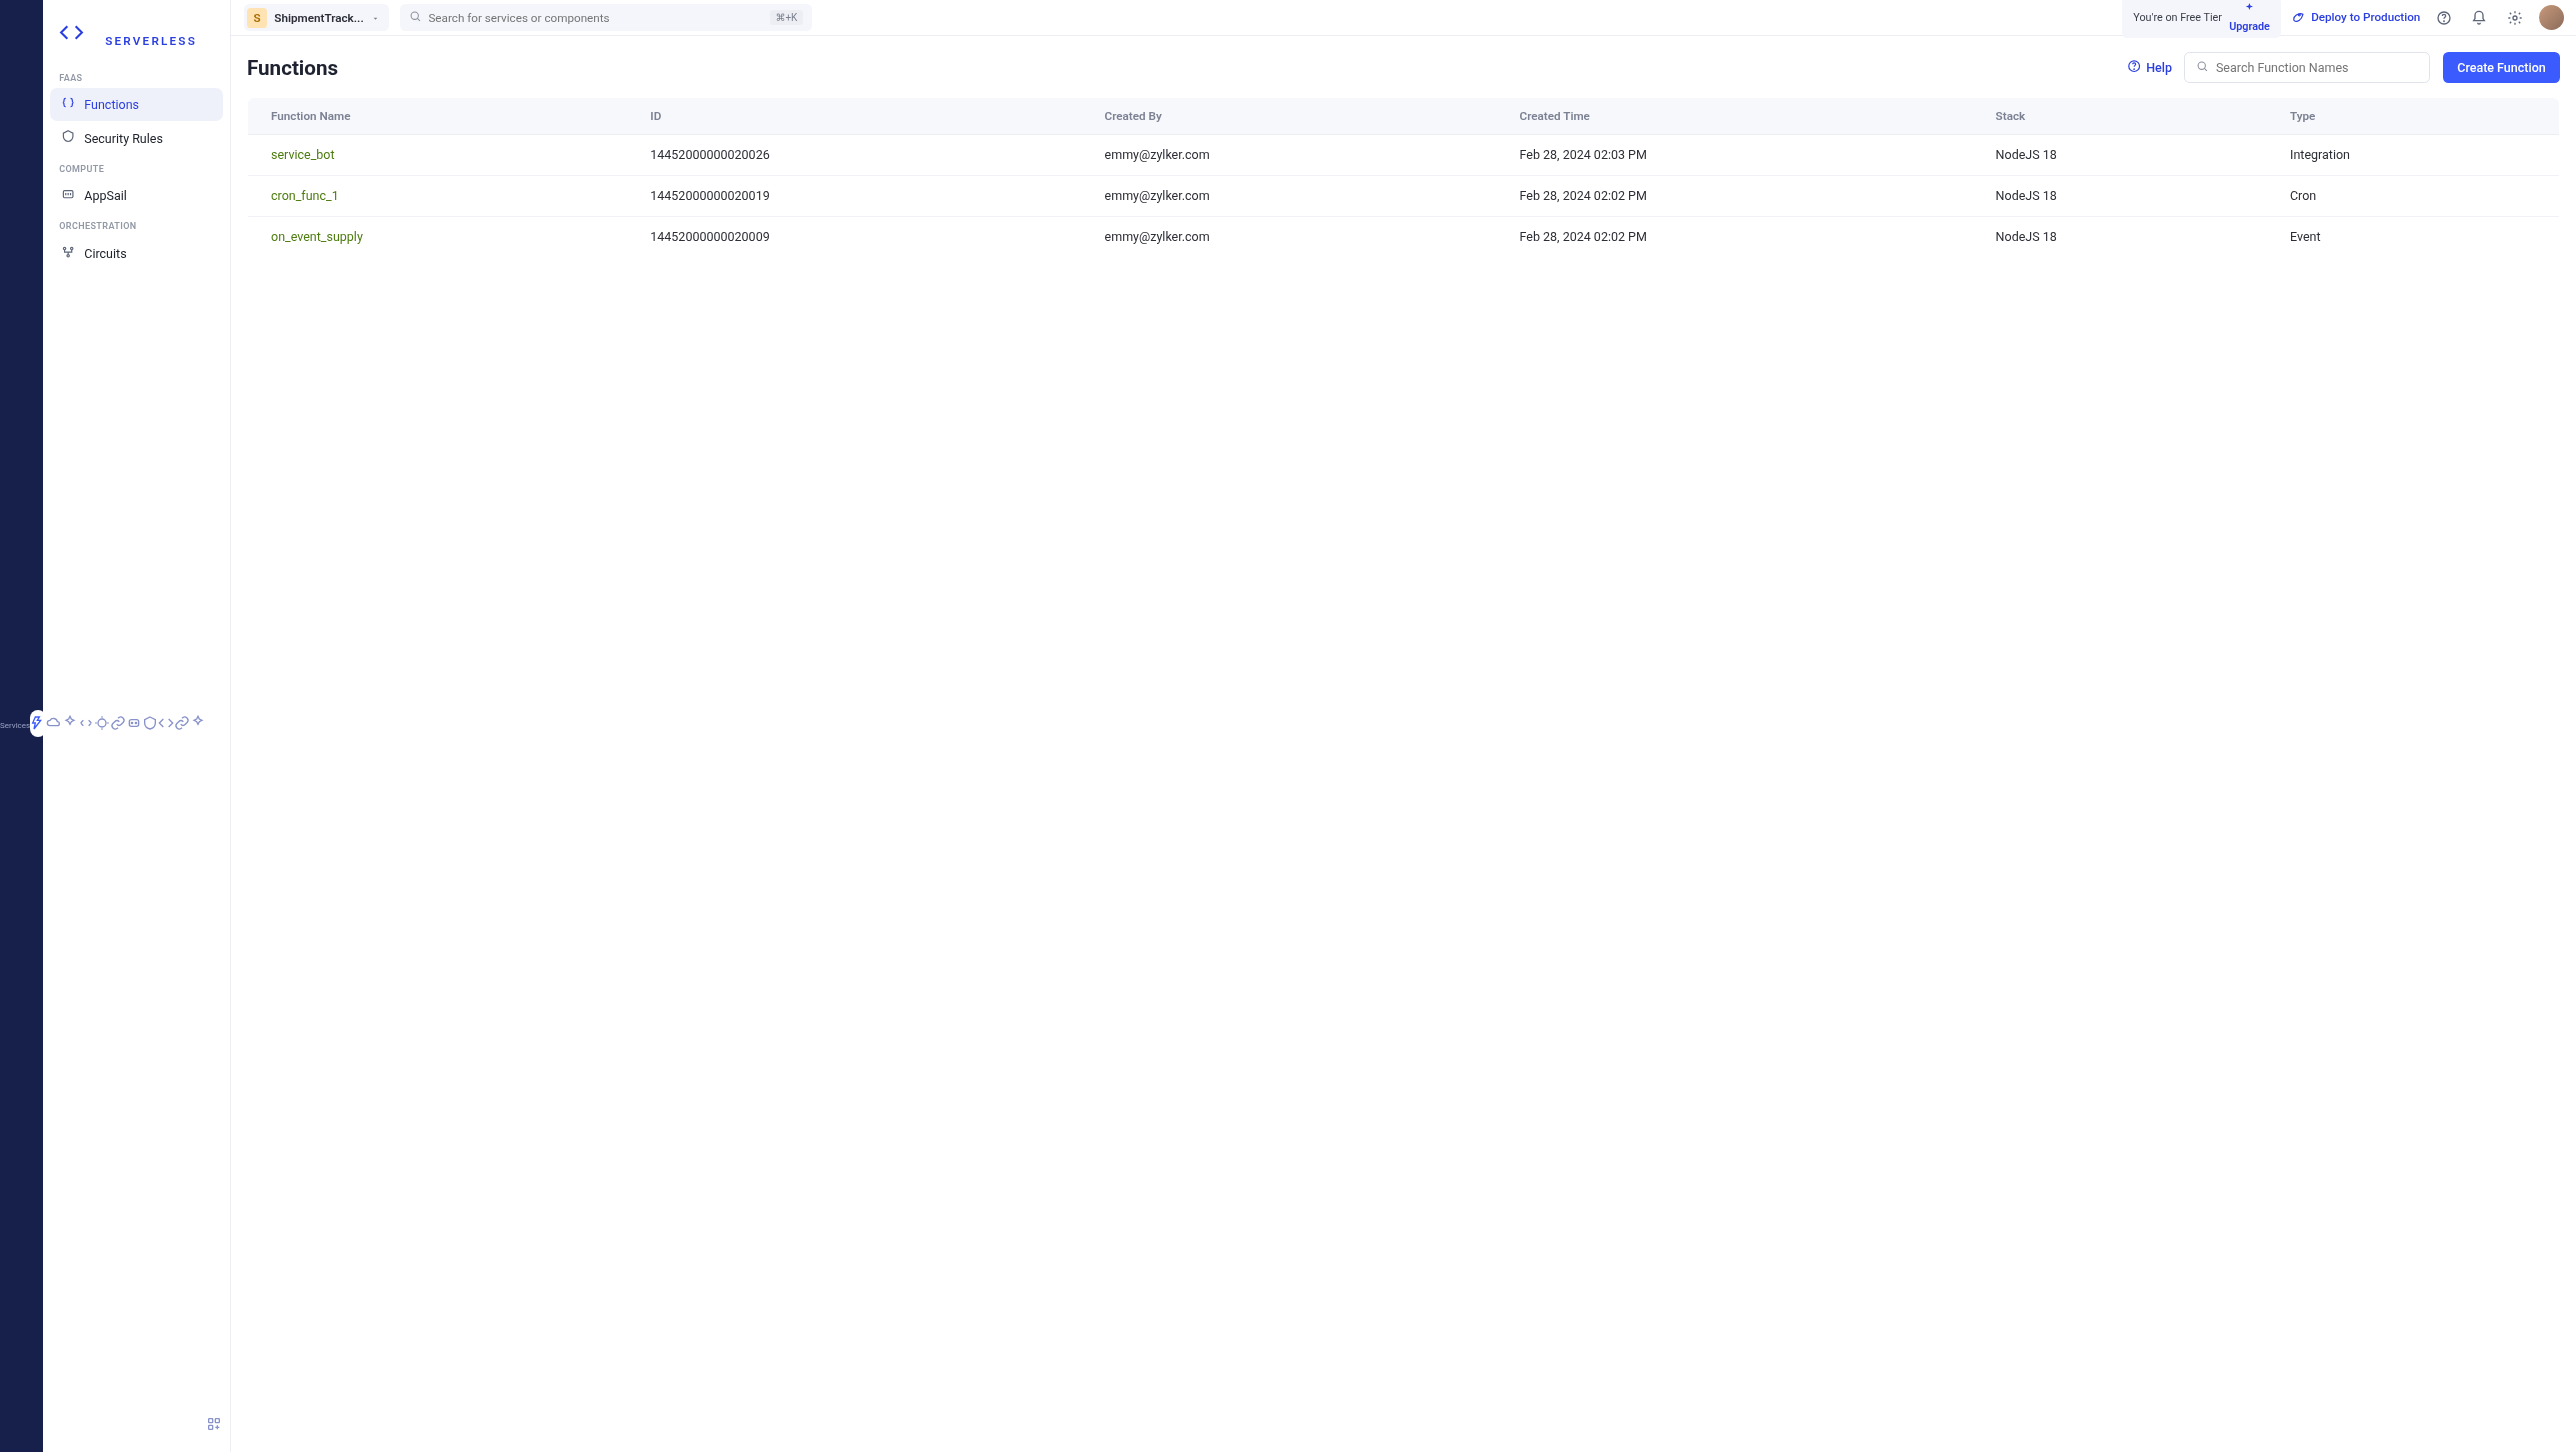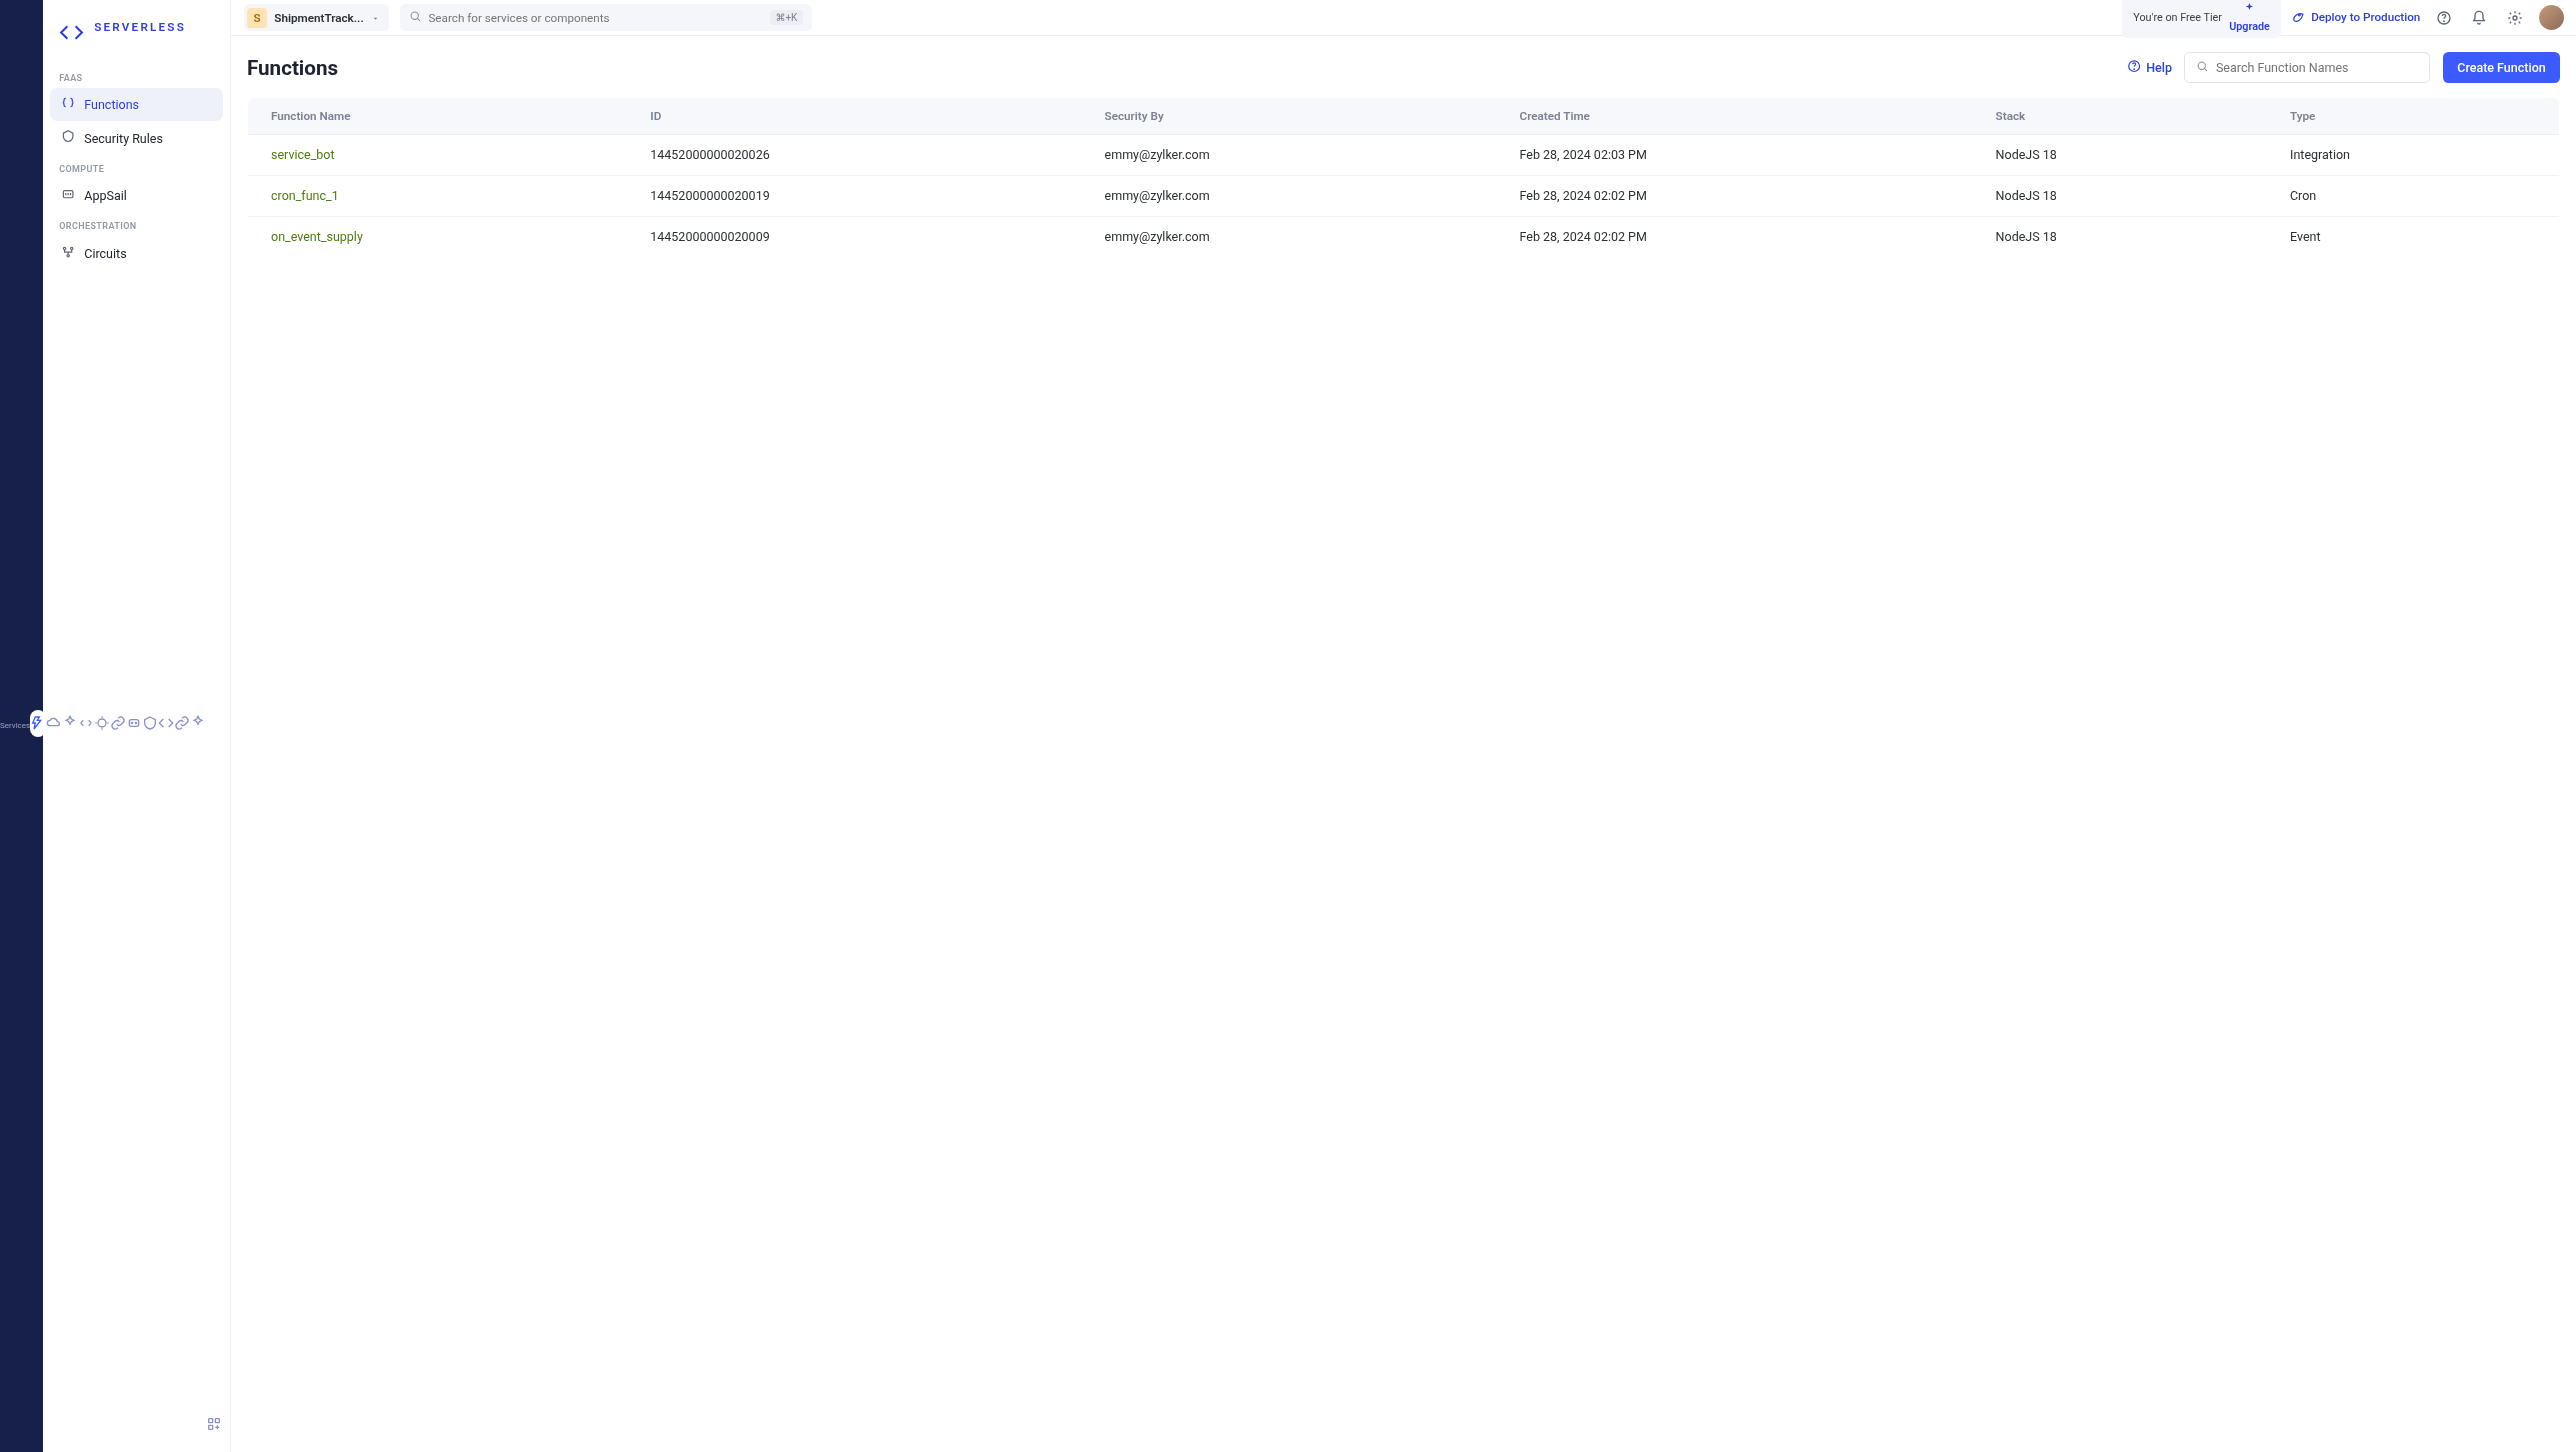--- a/index.html
+++ b/index.html
@@ -7,21 +7,21 @@
     .nav-rail { width:43px; background:#16204a; display:flex; flex-direction:row; align-items:center; padding-top:7.2px; }
     .nav-rail .logo { width:25px; height:25px; display:flex; align-items:center; justify-content:center; margin-bottom:10.8px; }
     .nav-rail .rail-label { font-size:8px; color:#9aa2c5; margin-bottom:9px; }
     .nav-rail .divider { width:25px; height:0.9px; background:rgba(255,255,255,.15); margin-bottom:10.8px; }
     .nav-rail .rail-item { width:27px; height:27px; border-radius:9px; display:flex; align-items:center; justify-content:center; margin-bottom:12.5px; cursor:pointer; }
     .nav-rail .rail-item.active { background:#fff; }
     .nav-rail .rail-item.active svg { stroke:#3b5bff; }
     .nav-rail .rail-item svg { stroke:#8892c9; }
     .nav-rail .rail-item-bottom { margin-top:auto; margin-bottom:14.3px; }
     .sidebar { width:188px; border-right:0.9px solid #eceef4; display:flex; flex-direction:column; padding:12.5px 7.2px; }
-    .brand { display:flex; align-items:flex-start; gap:10px; padding:7.2px 9px 16px 9px; }
+    .brand { display:flex; align-items:flex-end; gap:21px; padding:7.2px 9px 16px 9px; }
     .brand svg { width:25px; height:25px; }
     .brand-text { font-size:11.7px; letter-spacing:2.2px; font-weight:600; color:#2b3fe0; }
     .section-header { font-size:9px; letter-spacing:0.4px; font-weight:600; color:#9298a6; padding:9px 9px 5.4px 9px; text-transform:uppercase; }
     .side-item { display:flex; align-items:center; gap:9px; padding:8px 10.8px; border-radius:7.2px; font-size:12.5px; color:#20242d; cursor:pointer; }
     .side-item.active { background:#eef1f9; color:#2b3fe0; }
     .side-item svg { width:14.3px; height:14.3px; stroke:#5c6578; }
     .side-item.active svg { stroke:#2b3fe0; }
     .main { flex:1; display:flex; flex-direction:column; min-width:0; }
     .topbar { height:36px; display:flex; align-items:center; padding:0 12.5px; gap:10.8px; border-bottom:0.9px solid #eceef4; }
     .workspace-chip { display:flex; align-items:center; gap:7.2px; background:#f5f6fb; border-radius:5.4px; padding:3.6px 9px 3.6px 3.6px; cursor:pointer; }
@@ -255,21 +255,21 @@
       <button class="btn-primary">Create Function</button>
     </div>
   </div>
 
   <div class="table-wrap">
     <table class="tbl">
       <thead>
           <tr id="tbl-head-row">
             <th>Function Name</th>
             <th>ID</th>
-            <th>Security By</th>
+            <th>Created By</th>
             <th>Created Time</th>
             <th>Stack</th>
             <th>Type</th>
           </tr>
         </thead>
       <tbody id="tbl-body">
           <tr>
             <td class="fn-name">service_bot</td>
             <td>14452000000020026</td>
             <td>emmy@zylker.com</td>

